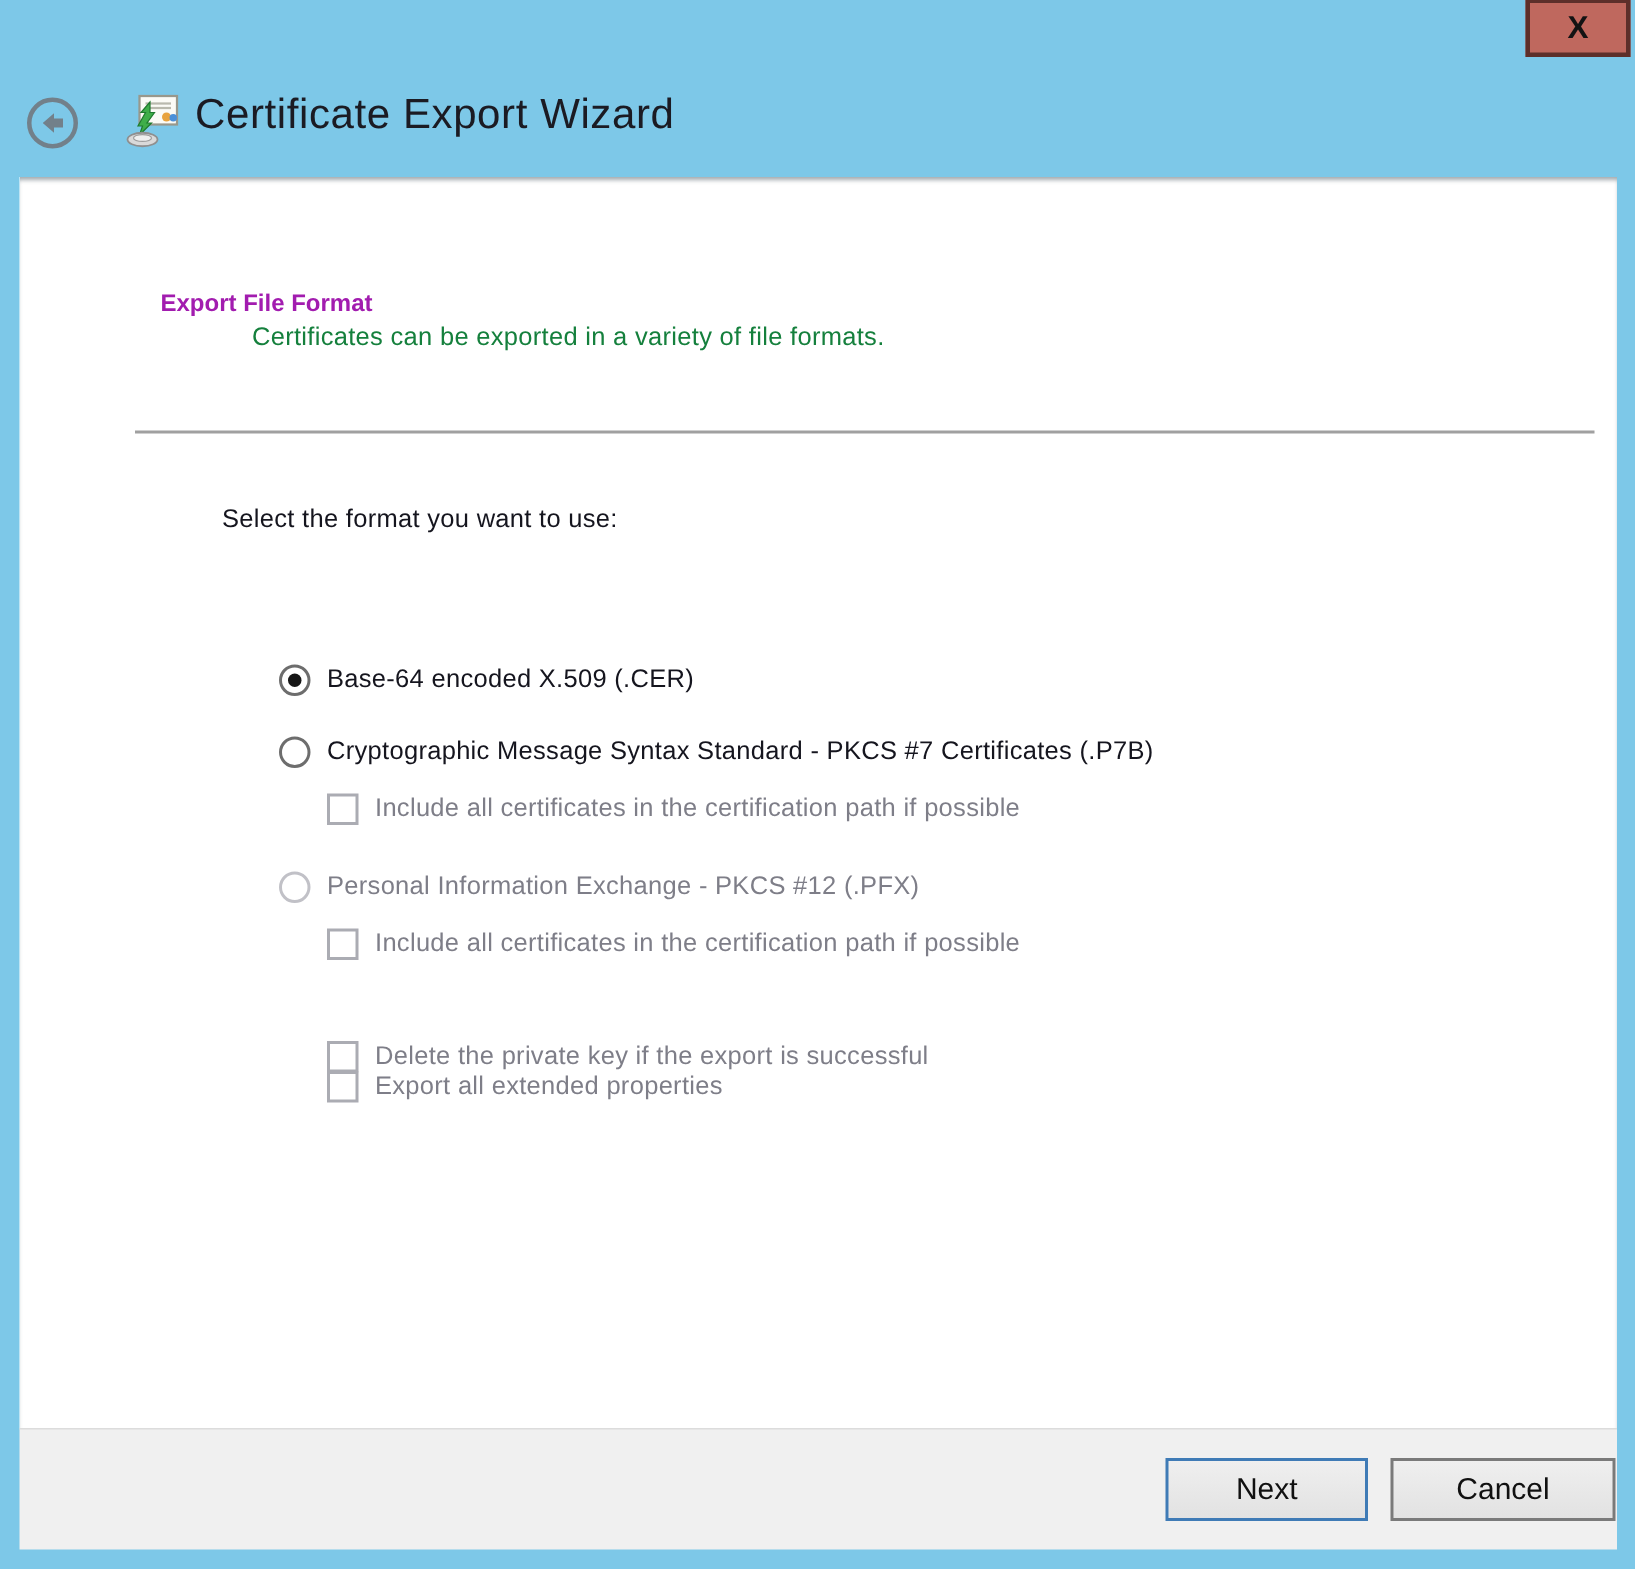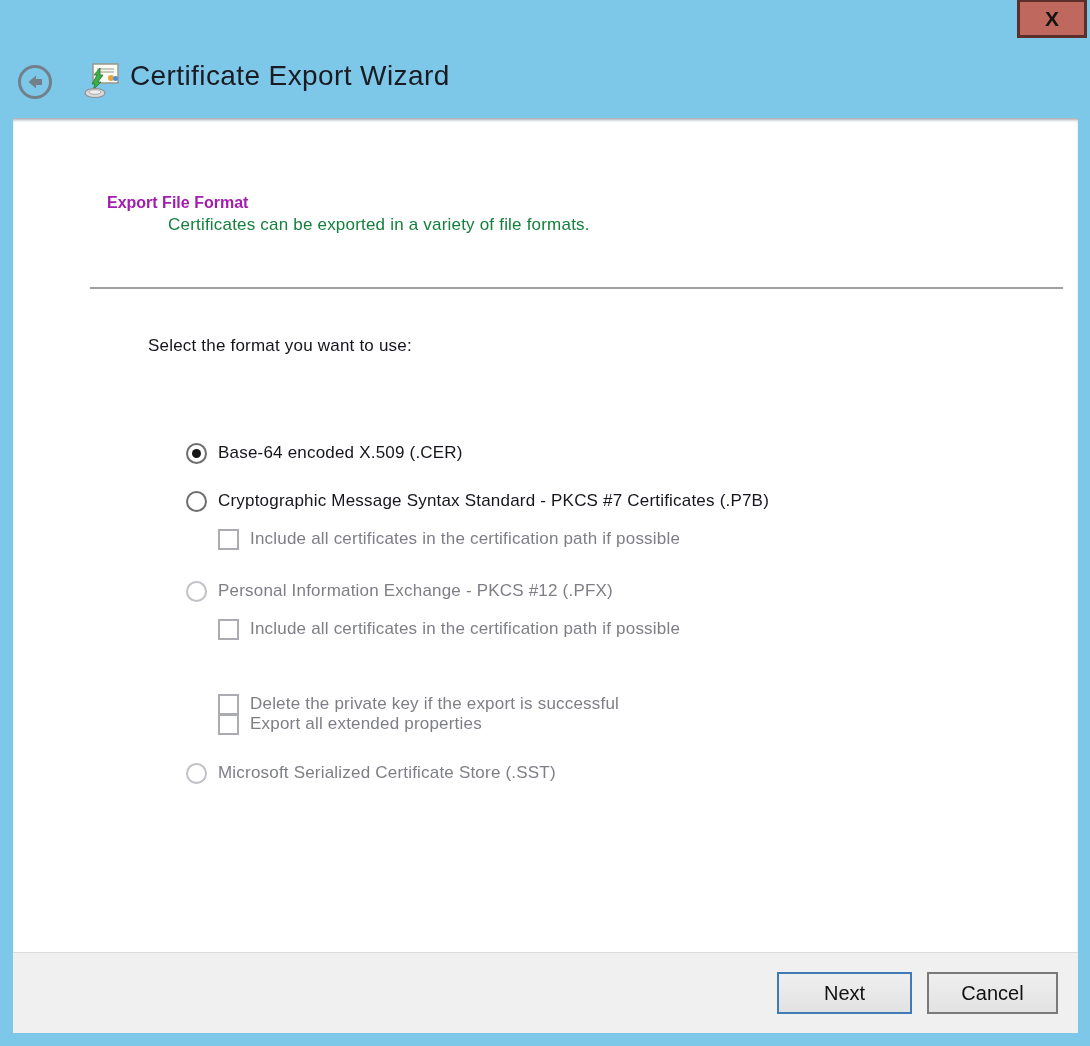--- a/index.html
+++ b/index.html
@@ -81,21 +81,21 @@
     position:absolute; left:13px; right:12px; bottom:13px; height:81px;
     background:#f0f0f0; border-top:1px solid #dcdcdc;
   }
   .btn {
     position:absolute; top:19px; height:42px;
     background:linear-gradient(#efefef,#e2e2e2);
     font-size:20px; color:#111; font-family:"Liberation Sans", sans-serif;
     display:flex; align-items:center; justify-content:center; cursor:pointer;
   }
   .btn-next   { left:764px; width:135px; border:2px solid #3f7bb6; }
-  .btn-cancel { left:914px; width:131px; border:2px solid #7a7a7a; }
+  .btn-cancel { left:914px; width:150px; border:2px solid #7a7a7a; }
 </style>
 </head>
 <body>
 
 <div class="dialog">
 
   <button class="close-btn">x</button>
 
   <button class="back-btn">
     <span style="display:flex;">
@@ -157,24 +157,20 @@
     <div class="row checkbox-row disabled" style="top:574px">
       <span class="checkbox-ctl"></span>
       <span class="lbl">Delete the private key if the export is successful</span>
     </div>
 
     <div class="row checkbox-row disabled" style="top:594px">
       <span class="checkbox-ctl"></span>
       <span class="lbl">Export all extended properties</span>
     </div>
 
-    <div class="row radio-row disabled" style="top:643px">
-      <span class="radio-ctl"></span>
-      <span class="lbl">Microsoft Serialized Certificate Store (.SST)</span>
-    </div>
 
   </div>
 
   <div class="footer">
     <button class="btn btn-next">Next</button>
     <button class="btn btn-cancel">Cancel</button>
   </div>
 
 </div>
 

